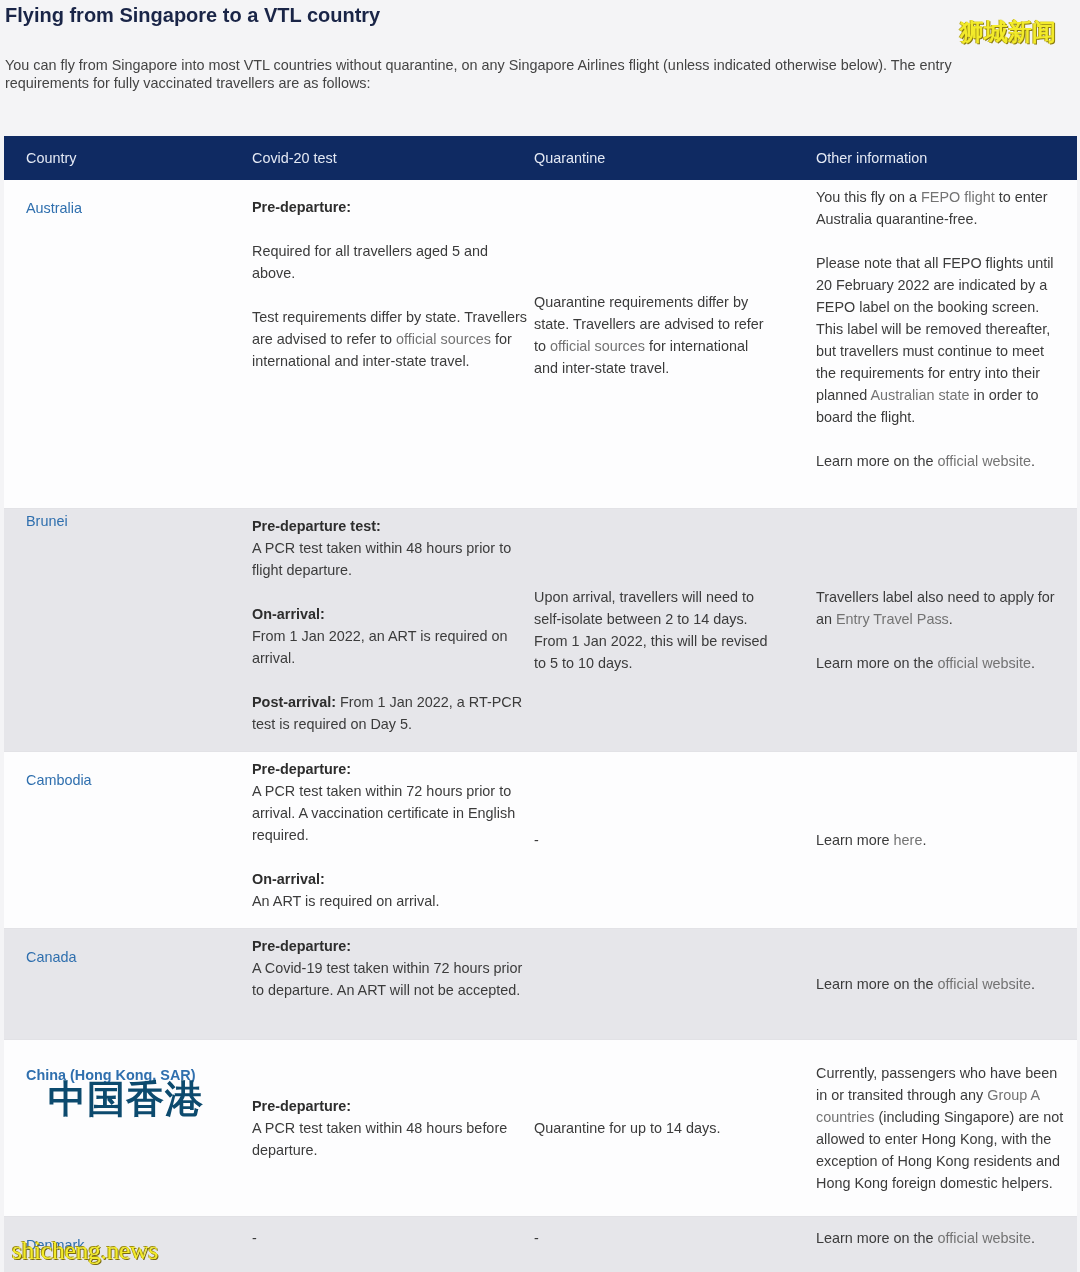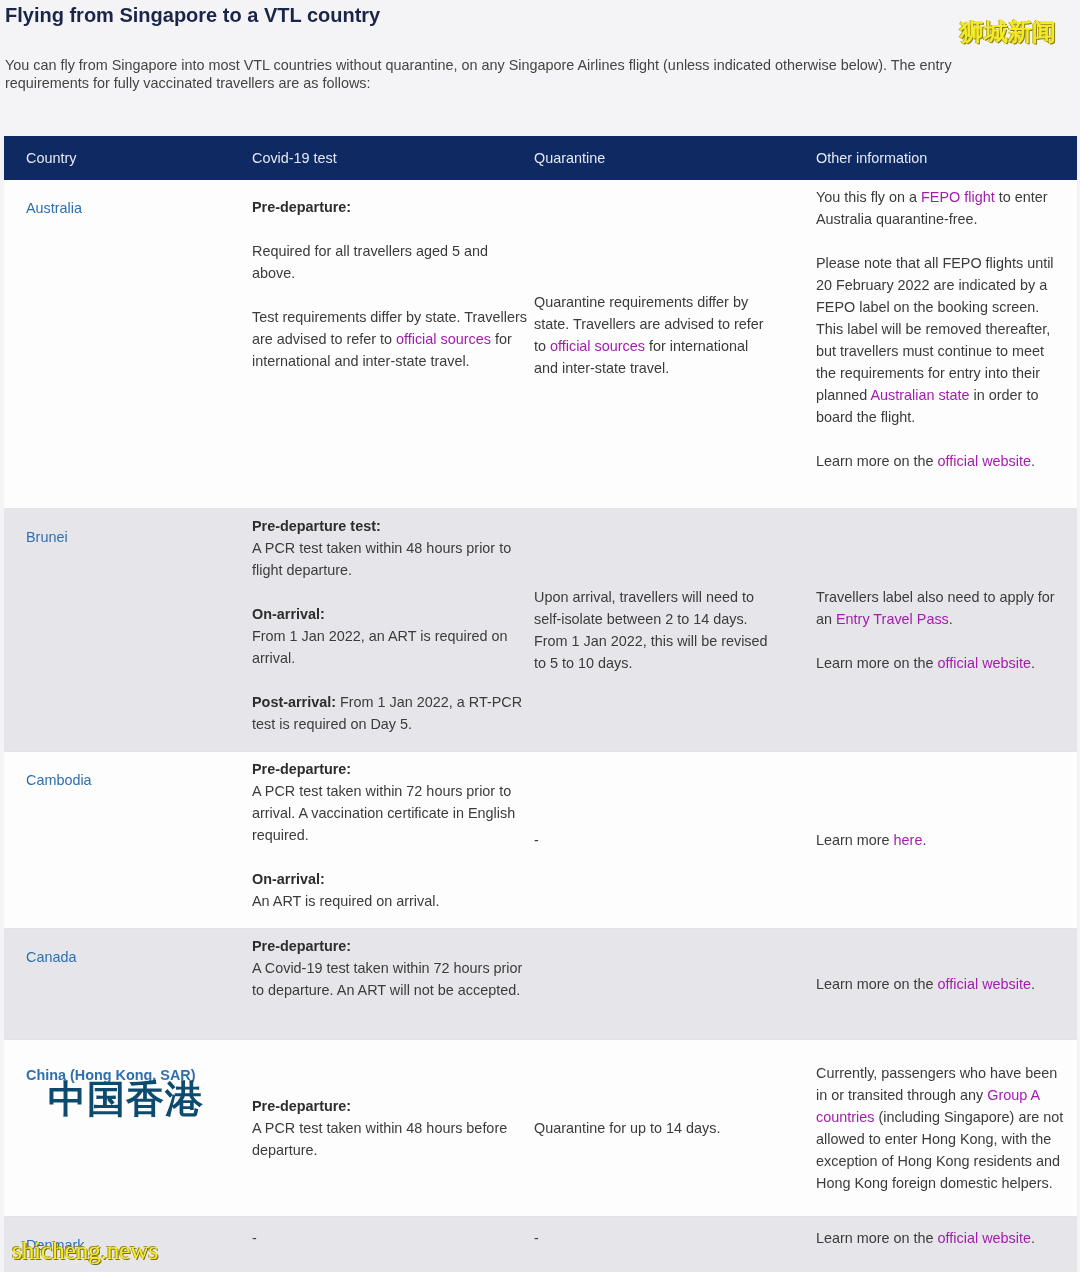--- a/index.html
+++ b/index.html
@@ -48,21 +48,21 @@
   .row.grey { background: #e6e6ea; }
   .cell {
     font-size: 14.4px; line-height: 22px; color: #3b3b3b;
     box-sizing: border-box;
   }
   .cell.country { width: 248px; padding-left: 22px; }
   .cell.test { width: 282px; }
   .cell.quar { width: 282px; display: flex; align-items: center; }
   .cell.other { width: 261px; display: flex; align-items: center; padding-right: 12px; }
   .country-link { color: #2f6fae; text-decoration: none; }
-  a.lnk { color: #a21caf; text-decoration: none; }
+  a.lnk { color: #737373; text-decoration: none; }
   .b { font-weight: bold; color: #2d2d2d; }
   .p { margin: 0; }
   .gap { height: 22px; }
   sup { font-size: 9px; line-height: 0; }
   .hk-cn {
     position: absolute; left: 44px; top: 48px;
     font-size: 38px; color: #0c4a6e; font-family: "DejaVu Sans", sans-serif;
     letter-spacing: 1px;
   }
   .watermark-bottom {
@@ -76,21 +76,21 @@
 </head>
 <body>
 
 <h1 class="page-title">Flying from Singapore to a VTL country</h1>
 <div class="watermark-top">狮城新闻</div>
 <p class="intro">You can fly from Singapore into most VTL countries without quarantine, on any Singapore Airlines flight (unless indicated otherwise below). The entry requirements for fully vaccinated travellers are as follows:</p>
 
 <div class="table">
   <div class="thead">
     <div class="th col-country">Country</div>
-    <div class="th col-test">Covid-19 test</div>
+    <div class="th col-test">Covid-20 test</div>
     <div class="th col-quar">Quarantine</div>
     <div class="th col-other">Other information</div>
   </div>
 
   <div class="row white" style="height:328px;">
     <div class="cell country" style="padding-top:17px;">
       <a class="country-link">Australia</a>
     </div>
     <div class="cell test" style="padding-top:16px;">
       <p class="p"><span class="b">Pre-departure:</span></p>
@@ -107,21 +107,21 @@
         <p class="p"><span>You this fly on a </span><a class="lnk">FEPO flight</a><span> to enter Australia quarantine-free.</span></p>
         <div class="gap"></div>
         <p class="p"><span>Please note that all FEPO flights until 20 February 2022 are indicated by a FEPO label on the booking screen. This label will be removed thereafter, but travellers must continue to meet the requirements for entry into their planned </span><a class="lnk">Australian state</a><span> in order to board the flight.</span></p>
         <div class="gap"></div>
         <p class="p"><span>Learn more on the </span><a class="lnk">official website</a><span>.</span></p>
       </div>
     </div>
   </div>
 
   <div class="row grey" style="height:242px;">
-    <div class="cell country" style="padding-top:17px;">
+    <div class="cell country" style="padding-top:1px;">
       <a class="country-link">Brunei</a>
     </div>
     <div class="cell test" style="padding-top:6px;">
       <p class="p"><span class="b">Pre-departure test:</span></p>
       <p class="p">A PCR test taken within 48 hours prior to flight departure.</p>
       <div class="gap"></div>
       <p class="p"><span class="b">On-arrival:</span></p>
       <p class="p">From 1 Jan 2022, an ART is required on arrival.</p>
       <div class="gap"></div>
       <p class="p"><span class="b">Post-arrival:</span><span> From 1 Jan 2022, a RT-PCR test is required on Day 5.</span></p>

